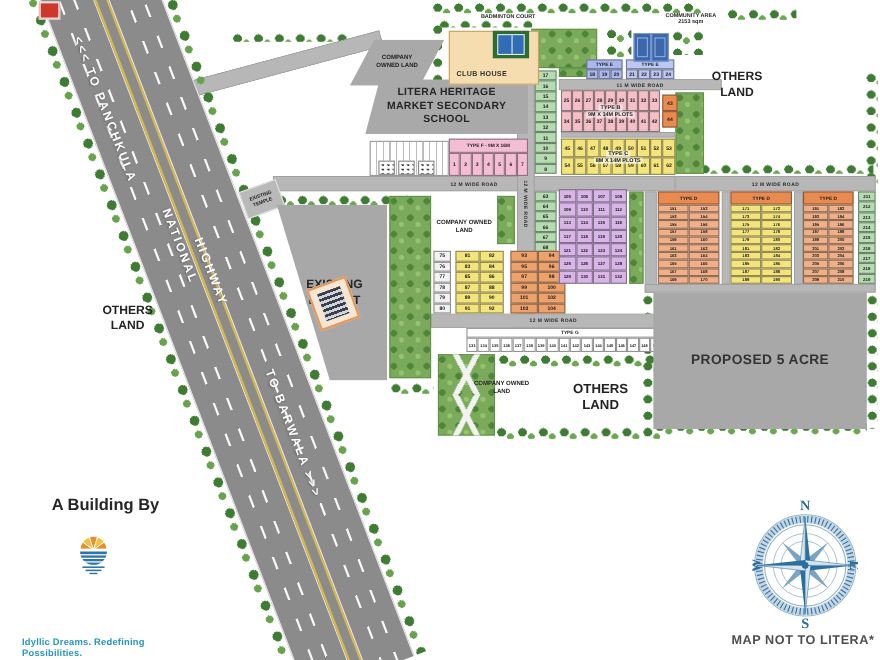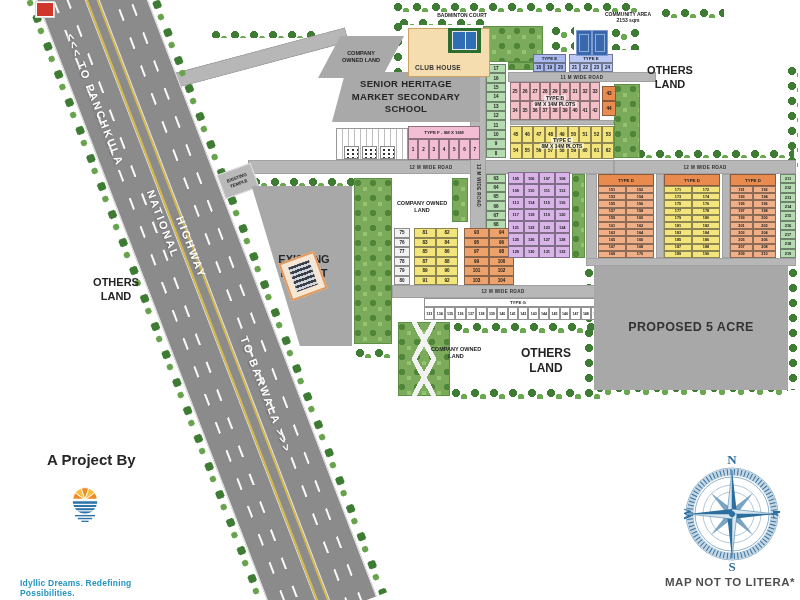--- a/index.html
+++ b/index.html
@@ -134,21 +134,21 @@
     <div class="hw-label" id="lbl-highway">HIGHWAY</div>
     <div class="hw-label" id="lbl-barwala">TO BARWALA &gt;&gt;&gt;</div>
   </div>
 
   <div id="red-marker" class="st"></div>
 
   <div id="wedge" class="st">
       <span>COMPANY OWNED LAND</span>
     </div>
   <div id="school" class="st">
-    <span>SENIOR HERITAGE</span>
+    <span>LITERA HERITAGE</span>
     <span>MARKET SECONDARY SCHOOL</span>
   </div>
   <div id="school-bld" class="st"></div>
   <div class="mini" style="left:344px;top:146px;"></div>
   <div class="mini" style="left:362px;top:146px;"></div>
   <div class="mini" style="left:380px;top:146px;"></div>
   <div id="temple" class="st">
       <span>EXISTING TEMPLE</span>
     </div>
   <div id="market" class="st">
@@ -173,21 +173,21 @@
   <div class="lbl" id="community-label">
     <div>COMMUNITY AREA</div>
     <div>2153 sqm</div>
   </div>
   <div class="lbl" id="others-left">OTHERS LAND</div>
   <div class="lbl" id="others-top">OTHERS LAND</div>
   <div class="lbl" id="others-bottom">OTHERS LAND</div>
   <div class="lbl" id="company-mid">COMPANY OWNED LAND</div>
   <div class="lbl" id="company-bottom">COMPANY OWNED LAND</div>
 
-  <div id="project-by">A Project By</div>
+  <div id="project-by">A Building By</div>
   <div id="logo-sun">
     <svg width="46" height="52" viewBox="0 0 64 58">
       <g stroke="#fff" stroke-width="1.2">
         <path d="M32,26 L15,26 A17,17 0 0 1 18.25,16 Z" fill="#ef8c28"></path>
         <path d="M32,26 L18.25,16 A17,17 0 0 1 26.75,9.8 Z" fill="#f6bf3e"></path>
         <path d="M32,26 L26.75,9.8 A17,17 0 0 1 37.25,9.8 Z" fill="#ef8c28"></path>
         <path d="M32,26 L37.25,9.8 A17,17 0 0 1 45.75,16 Z" fill="#f6bf3e"></path>
         <path d="M32,26 L45.75,16 A17,17 0 0 1 49,26 Z" fill="#ef8c28"></path>
       </g>
       <rect x="12" y="24.5" width="40" height="3.5" fill="#fff"></rect>

